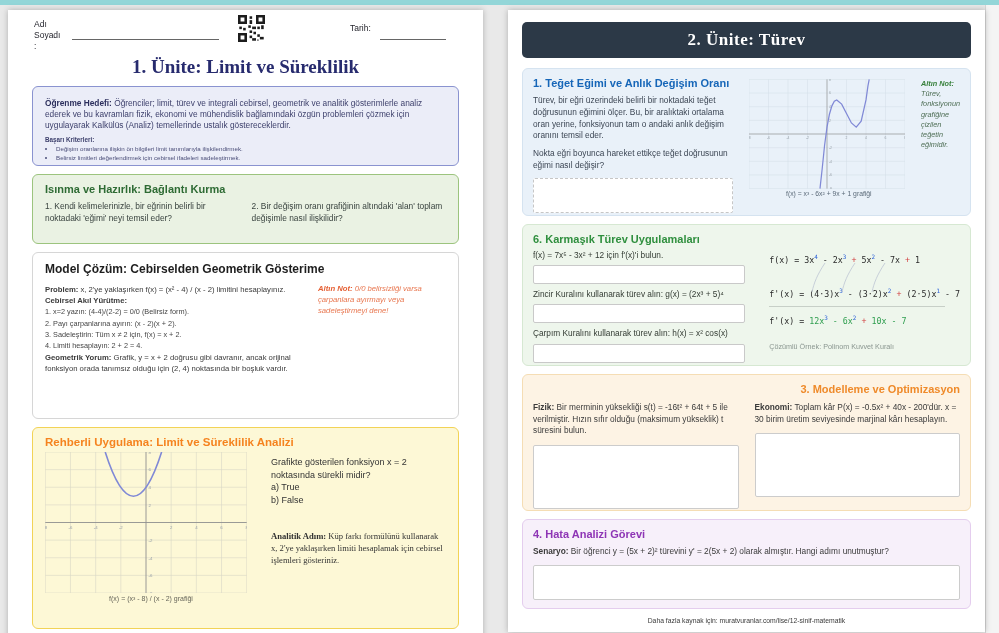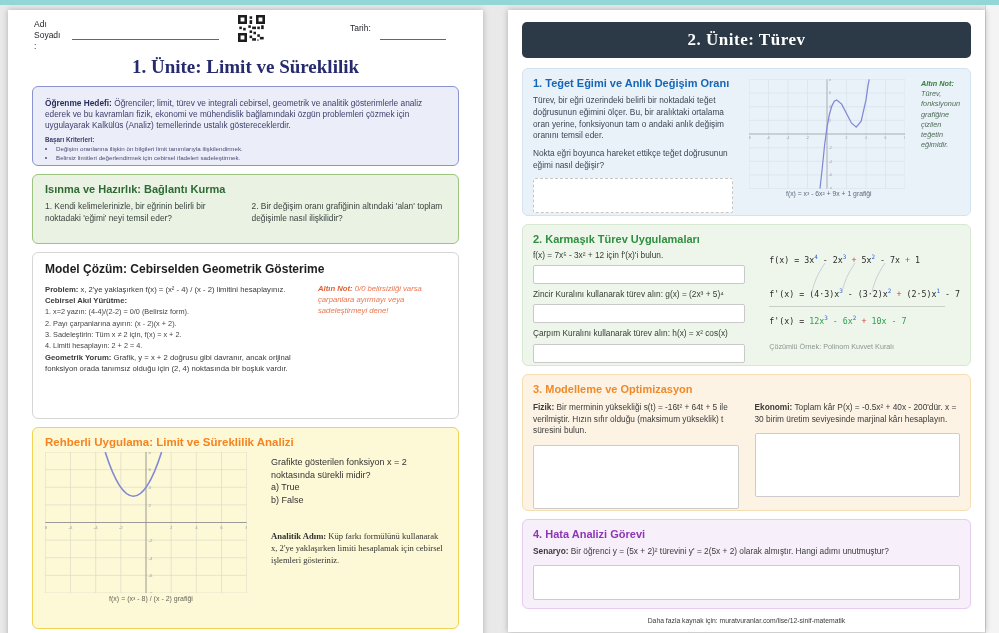--- a/index.html
+++ b/index.html
@@ -84,21 +84,21 @@
   .mline{font-family:"DejaVu Sans Mono",monospace;font-size:8.3px;color:#2a2a2a;white-space:nowrap;}
   .ml1{margin-bottom:22px;}
   .ml2{margin-bottom:4px;}
   .mdiv{border-top:1px solid #c7cfc7;margin:7px 0 7px 0;width:92%;}
   .ms{font-size:6px;vertical-align:4px;color:#2d62d8;}
   .mp{color:#d24040;}
   .mg{color:#2f9e4f;}
   .arrows{position:absolute;left:58px;top:16px;pointer-events:none;}
   .wcap{font-size:7.2px;color:#8a9690;margin-top:16px;}
   #s3{background:#fdf3e4;border:1px solid #f5ddb4;height:137px;}
-  #s3 h3{color:#ef8a2a;margin-bottom:7px;}
+  #s3 h3{color:#ef8a2a;margin-bottom:7px;text-align:right;}
   #s3 .cols{display:flex;gap:16px;}
   #s3 .col{width:50%;}
   #s3 .col p{margin:0;font-size:8.3px;line-height:1.4;color:#3a3a3a;}
   .bigbox{height:62px;background:#fff;border:1px solid #ccc;border-radius:2px;margin-top:8px;}
   #s4{background:#f7f0fa;border:1px solid #e4cdee;height:90px;}
   #s4 h3{color:#8e35b5;margin-bottom:6px;}
   #s4 p{margin:0;font-size:8.3px;line-height:1.4;color:#3a3a3a;}
   .s4box{height:33px;background:#fff;border:1px solid #ccc;border-radius:2px;margin-top:7px;}
   b{font-weight:bold;}
 </style>
@@ -262,21 +262,21 @@
         <div class="cap">f(x) = x³ - 6x² + 9x + 1 grafiği</div>
       </div>
       <div class="note">
         <b>Altın Not:</b>
         <span>Türev, fonksiyonun grafiğine çizilen teğetin eğimidir.</span>
       </div>
     </div>
   </div>
 
   <div class="sec" id="s2">
-    <h3>2. Karmaşık Türev Uygulamaları</h3>
+    <h3>6. Karmaşık Türev Uygulamaları</h3>
     <div class="body">
       <div class="lft">
         <p>f(x) = 7x⁵ - 3x² + 12 için f'(x)'i bulun.</p>
         <div class="inbox"></div>
         <p>Zincir Kuralını kullanarak türev alın: g(x) = (2x³ + 5)⁴</p>
         <div class="inbox"></div>
         <p>Çarpım Kuralını kullanarak türev alın: h(x) = x² cos(x)</p>
         <div class="inbox"></div>
       </div>
       <div class="rgt">

